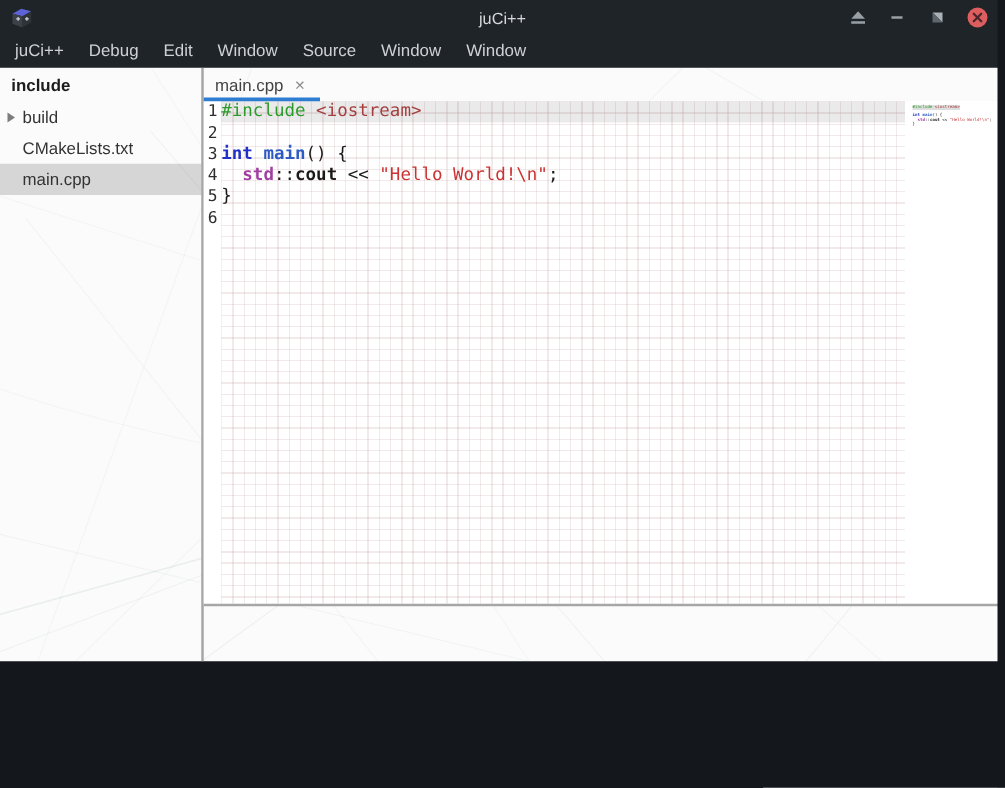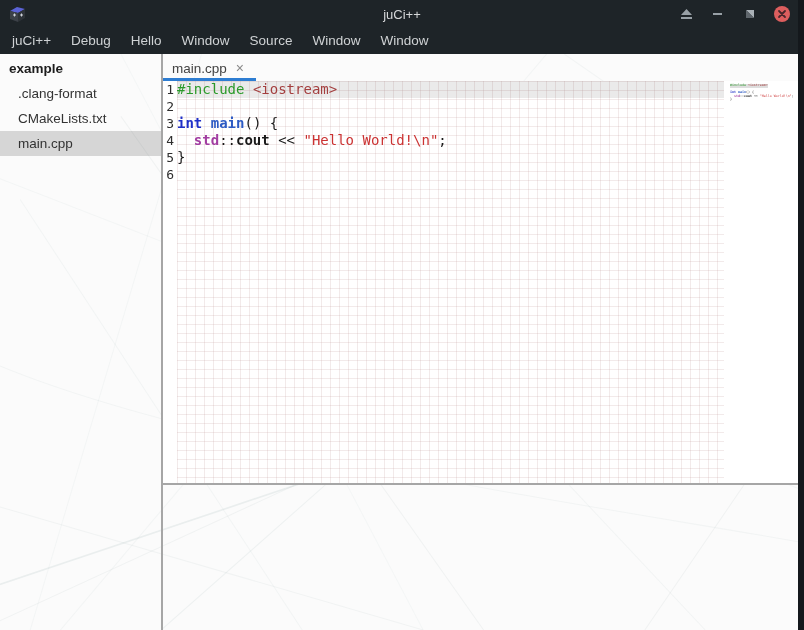--- a/index.html
+++ b/index.html
@@ -1,18 +1,18 @@
 <!DOCTYPE html>
 <html><head>
 <meta charset="utf-8">
 <style>
   * { margin:0; padding:0; box-sizing:border-box; }
   html,body { width:804px; height:630px; overflow:hidden; background:#14181c;
               font-family:"Liberation Sans", sans-serif; }
-  .window { position:relative; width:804px; height:630px; display:flex; flex-direction:column; }
+  .window { position:relative; width:804px; height:529px; display:flex; flex-direction:column; }
 
   
   .titlebar { position:relative; height:28px; background:#1e2428; flex:0 0 28px;
               display:flex; align-items:center; z-index:5; }
   .app-icon { margin-left:8px; width:20px; height:18px; display:flex; align-items:center; }
   .win-title { position:absolute; left:0; right:0; text-align:center; color:#d6d8da;
                font-size:13px; pointer-events:none; }
   .controls { margin-left:auto; display:flex; align-items:center; gap:8px; padding-right:10px; }
   .ctrl-btn { width:24px; height:22px; display:flex; align-items:center; justify-content:center; }
 
@@ -112,21 +112,21 @@
           <circle cx="9" cy="9" r="8" fill="#dd5e5e"></circle>
           <path d="M6,6 L12,12 M12,6 L6,12" stroke="#49262b" stroke-width="1.8" stroke-linecap="round"></path>
         </svg>
       </div>
     </div>
   </div>
 
   <div class="menubar" id="menubar">
       <span class="menu-item">juCi++</span>
       <span class="menu-item">Debug</span>
-      <span class="menu-item">Hello</span>
+      <span class="menu-item">Edit</span>
       <span class="menu-item">Window</span>
       <span class="menu-item">Source</span>
       <span class="menu-item">Window</span>
       <span class="menu-item">Window</span>
     </div>
 
   <div class="content">
     <svg class="texture" viewBox="0 0 798 554" preserveAspectRatio="none">
       <g stroke="#a9bcbc" fill="none" stroke-width="1">
         <path d="M-30,520 L830,240" opacity="0.20" stroke-width="1.6"></path>
@@ -140,25 +140,27 @@
         <path d="M0,120 L798,420" opacity="0.09"></path>
         <path d="M200,0 L30,554" opacity="0.09"></path>
         <path d="M560,0 L798,160" opacity="0.11"></path>
         <path d="M640,554 L798,330" opacity="0.13"></path>
         <path d="M120,0 L420,554" opacity="0.08"></path>
         <path d="M-20,430 L420,554" opacity="0.12"></path>
       </g>
     </svg>
 
     <div class="sidebar">
-      <div class="tree-root">example</div>
+      <div class="tree-root">include</div>
       <div id="tree">
           <div class="tree-row">
-            <span class="expander"></span>
-            <span class="tree-label">.clang-format</span>
+            <span class="expander">
+              <span class="tri"></span>
+            </span>
+            <span class="tree-label">build</span>
           </div>
           <div class="tree-row">
             <span class="expander"></span>
             <span class="tree-label">CMakeLists.txt</span>
           </div>
           <div class="tree-row selected">
             <span class="expander"></span>
             <span class="tree-label">main.cpp</span>
           </div>
         </div>

